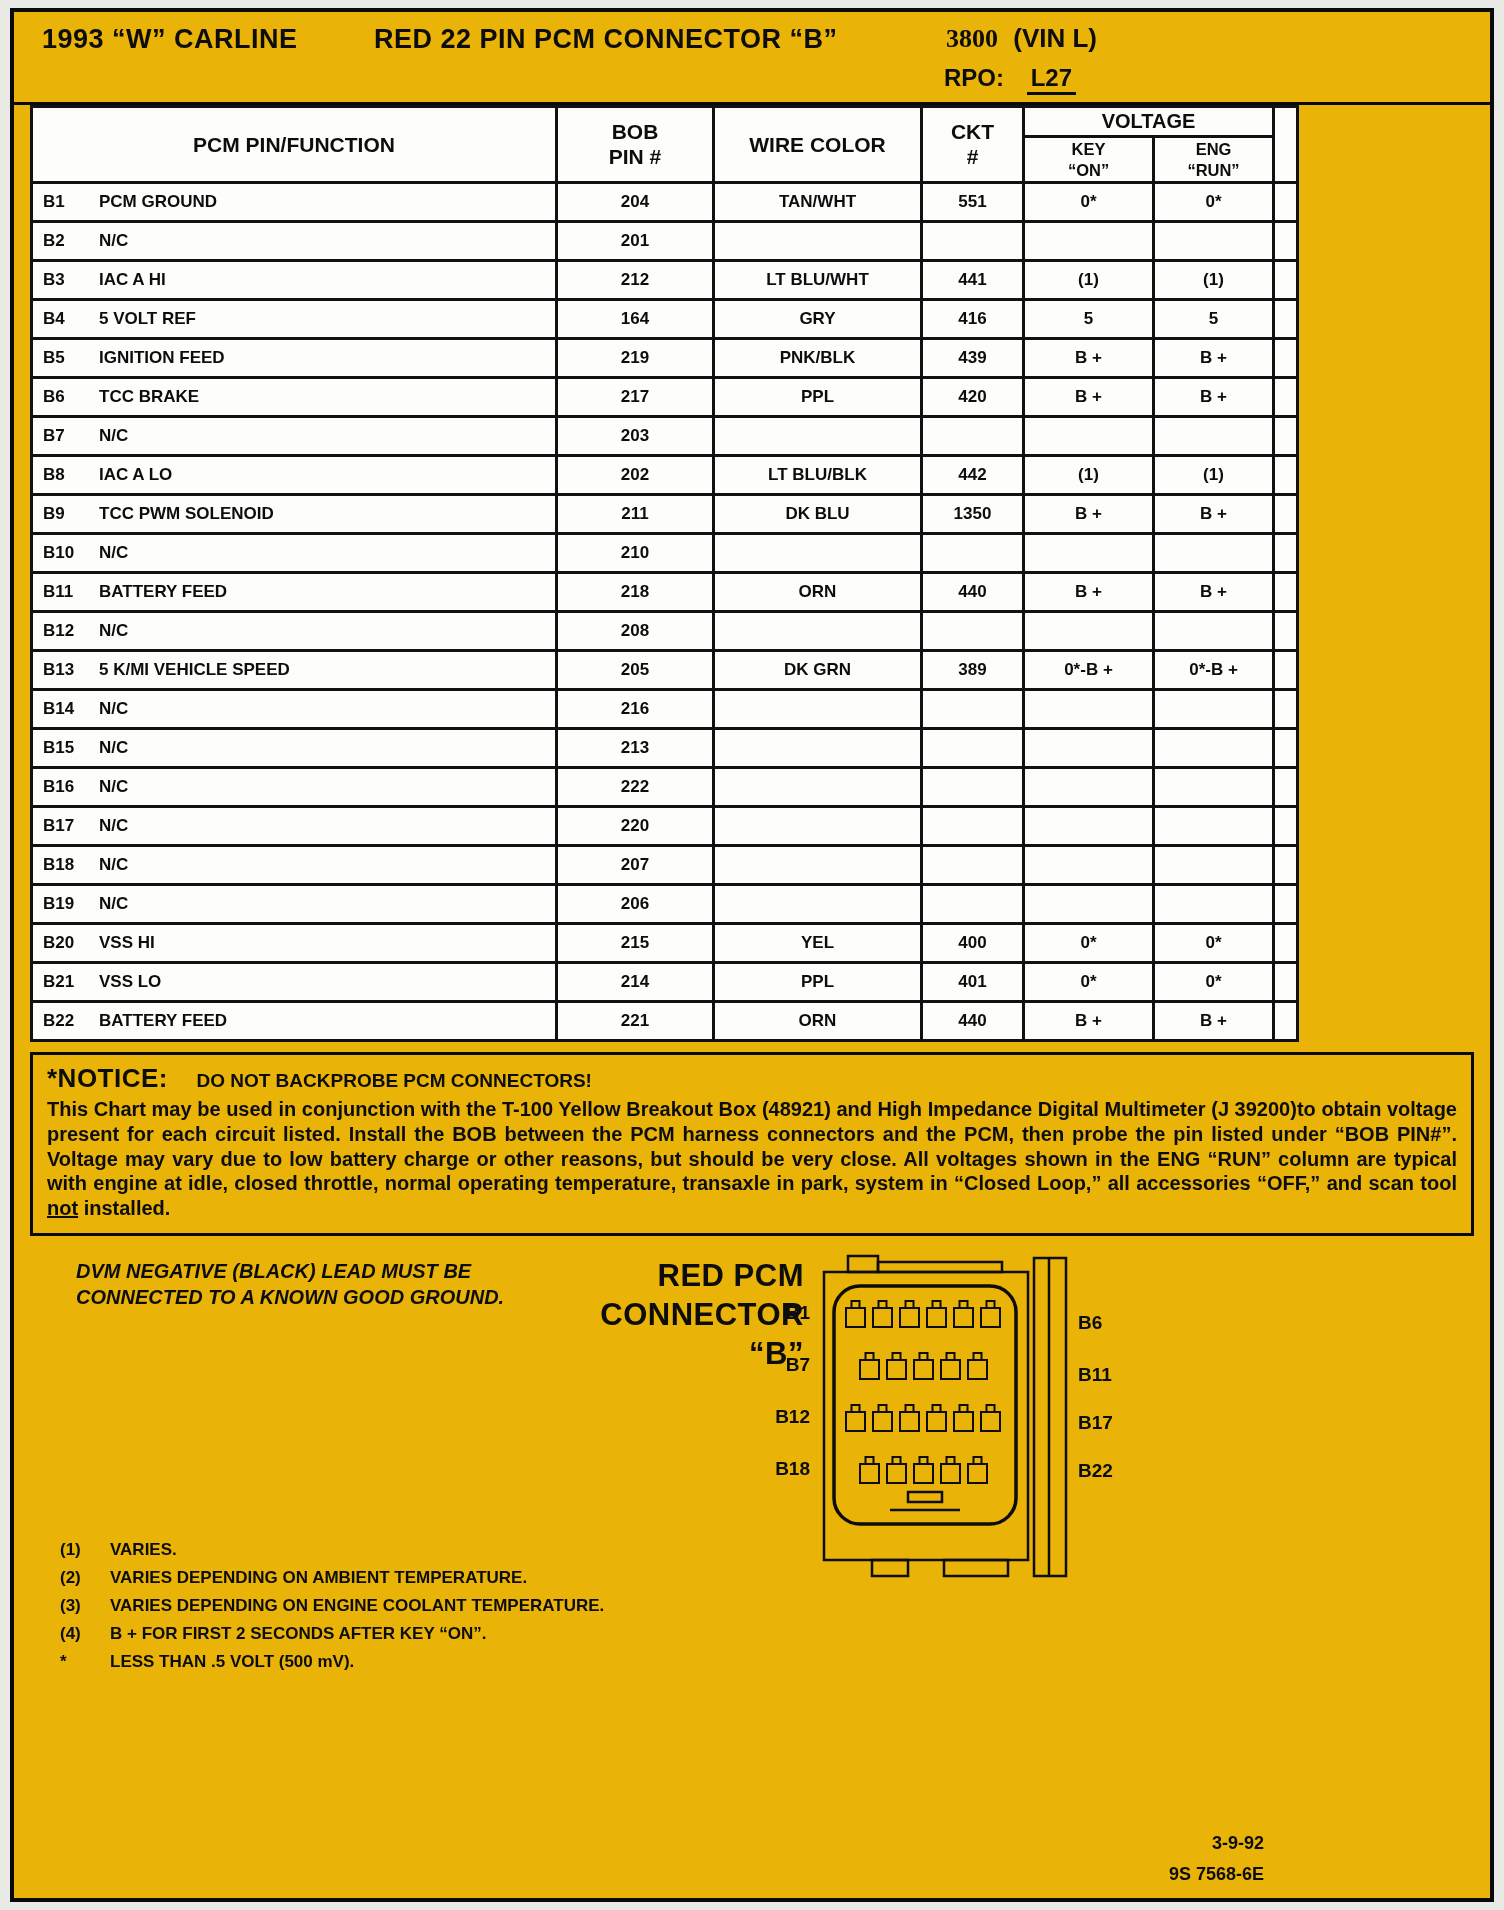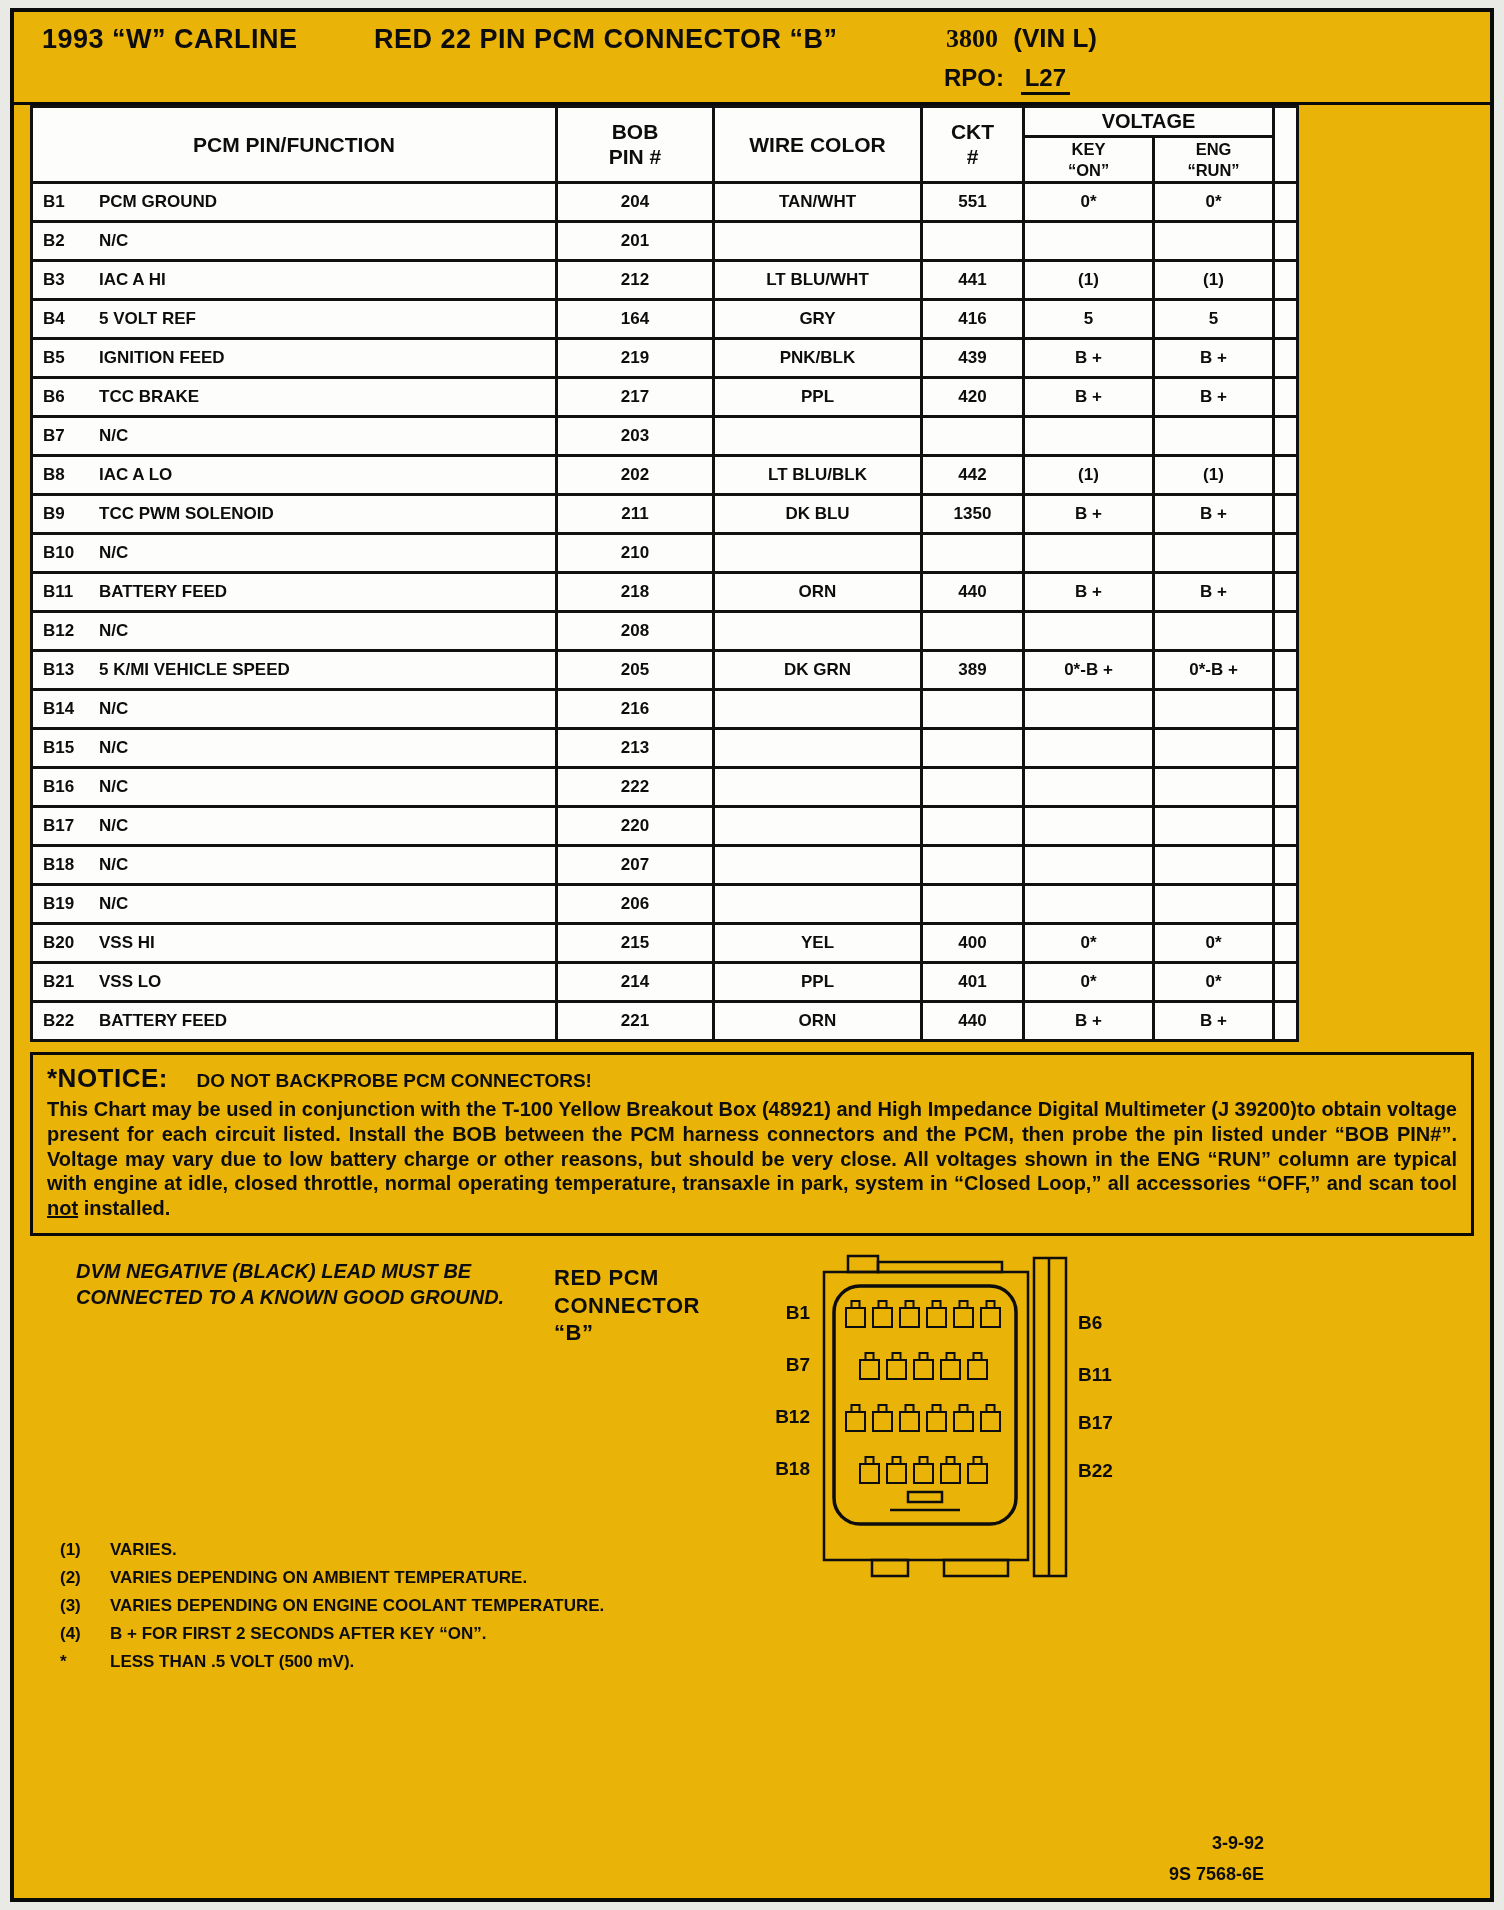--- a/index.html
+++ b/index.html
@@ -16,21 +16,21 @@
   
   .header { position:relative; height:93px; border-bottom:3px solid #0a0a0a; }
   .h-title-left  { position:absolute; left:28px;  top:12px; font-size:27px; letter-spacing:.5px; }
   .h-title-center{ position:absolute; left:360px; top:12px; font-size:27px; letter-spacing:.5px; }
   .h-engine      { position:absolute; left:930px; top:11px; font-size:26px; }
   .h-engine .u   { border-bottom:3px solid #eab308; padding:0 2px 15px;font-family:Liberation Serif, serif; }
   .h-engine .sfx { margin-left:6px; }
   .h-sub         { position:absolute; left:30px;  top:52px; font-size:23px; }
   .h-sub .star   { font-size:27px; margin-right:16px; }
   .h-rpo         { position:absolute; left:930px; top:52px; font-size:24px; }
-  .h-rpo .u      { border-bottom:3px solid #0a0a0a; padding:0 4px 1px; margin-left:10px; }
+  .h-rpo .u      { border-bottom:3px solid #0a0a0a; padding:0 4px 1px; margin-left:16px; }
 
   
   table.pin-table { border-collapse:collapse; margin-left:16px; table-layout:fixed; width:1266px; background:#fdfdfb; }
   .pin-table th, .pin-table td { border:3px solid #111; }
   .pin-table thead th { text-align:center; vertical-align:middle; }
   th.main-h   { font-size:21px; }
   th.two-line { font-size:21px; line-height:1.15; }
   th.voltage-h{ height:30px; font-size:20px; }
   th.sub-h    { height:46px; font-size:16.5px; line-height:1.25; }
   .pin-table tbody td { height:39px; font-size:17px; vertical-align:middle; }
@@ -44,22 +44,22 @@
   .notice-headline { display:inline; font-size:19px; margin-left:24px; }
   .notice-body { margin-top:3px; font-size:20px; line-height:1.24; text-align:justify; }
   .notice-body .u { text-decoration:underline; }
 
   
   .lower { position:relative; height:640px; }
   .dvm { position:absolute; left:62px; top:22px; font-size:20px; font-style:italic; line-height:1.3; }
   .footnotes { position:absolute; left:46px; top:300px; font-size:17px; }
   .footnote { display:flex; line-height:1.65; }
   .footnote .fk { width:50px; }
-  .conn-title { position:absolute; left:540px; top:28px; width:250px; text-align:left;
-                font-size:22px; line-height:1.26; letter-spacing:.5px; }
+  .conn-title { position:absolute; left:540px; top:20px; width:250px; text-align:right;
+                font-size:31px; line-height:1.26; letter-spacing:.5px; }
   .conn-wrap { position:absolute; left:806px; top:18px; width:250px; height:340px; }
   .conn-label { position:absolute; font-size:19px; }
   .lab-left  { width:50px; text-align:right; left:-60px; }
   .lab-right { left:258px; }
   .st  { fill:none; stroke:#0d0d0d; stroke-width:2.5; }
   .stl { stroke:#0d0d0d; stroke-width:2.5; }
   .docinfo { position:absolute; left:1040px; top:592px; width:210px; text-align:right;
              font-size:18px; line-height:1.7; }
 </style>
 </head>

